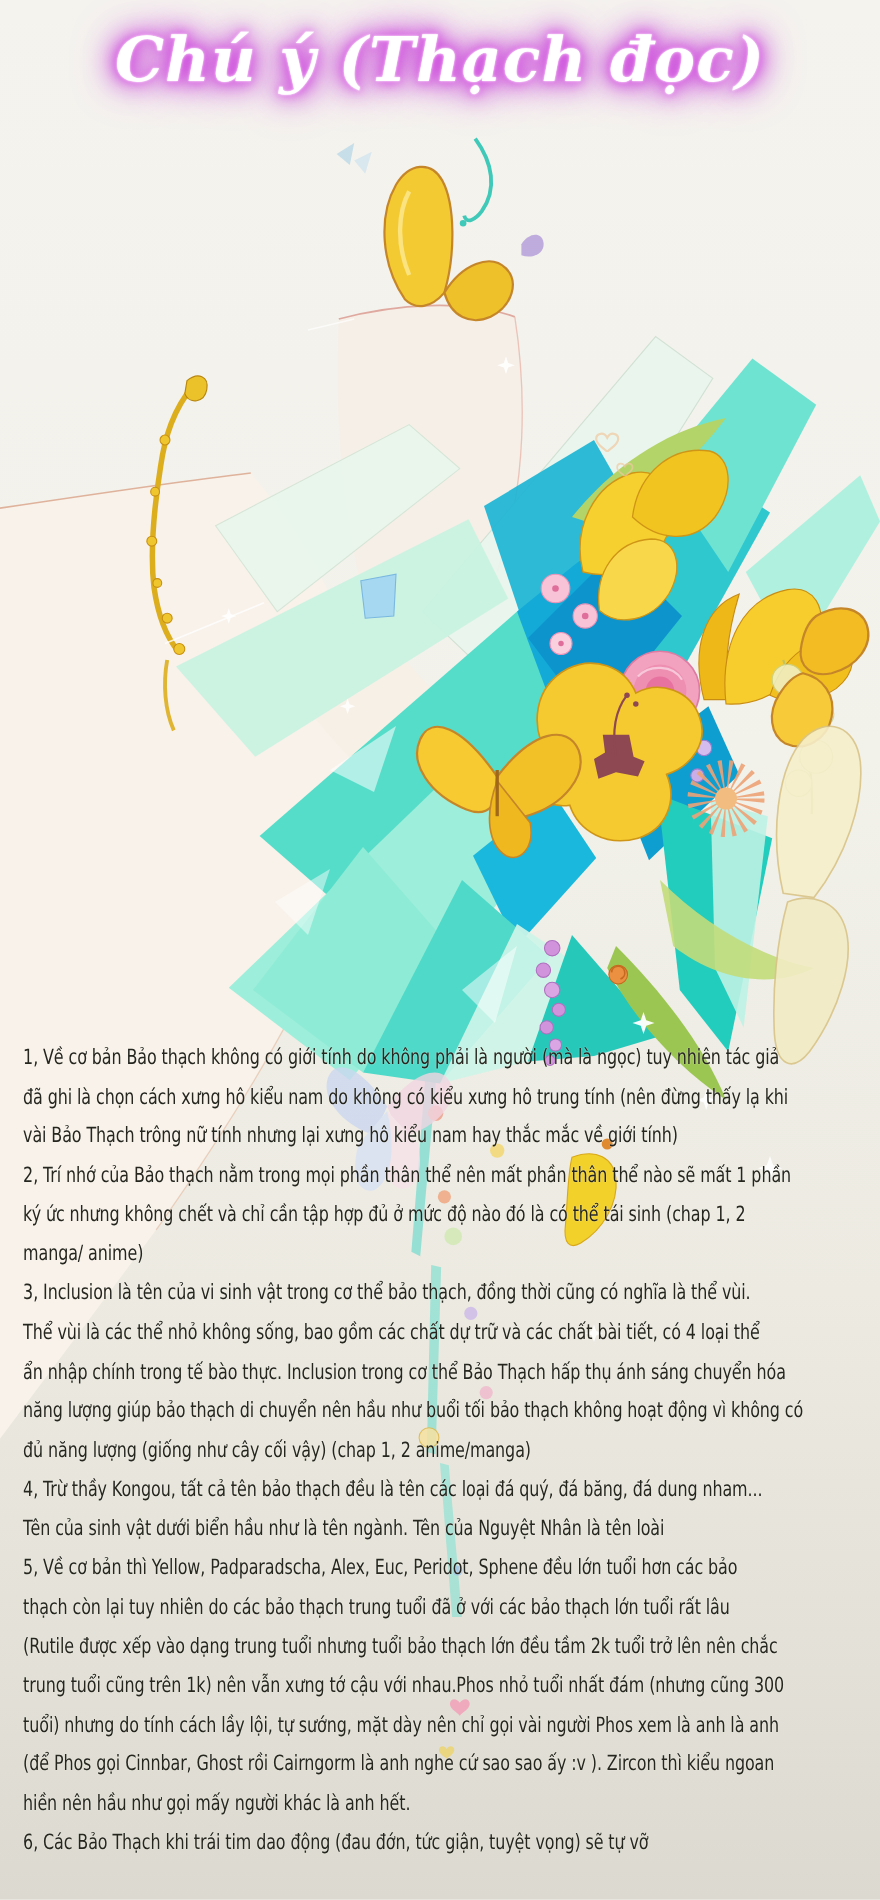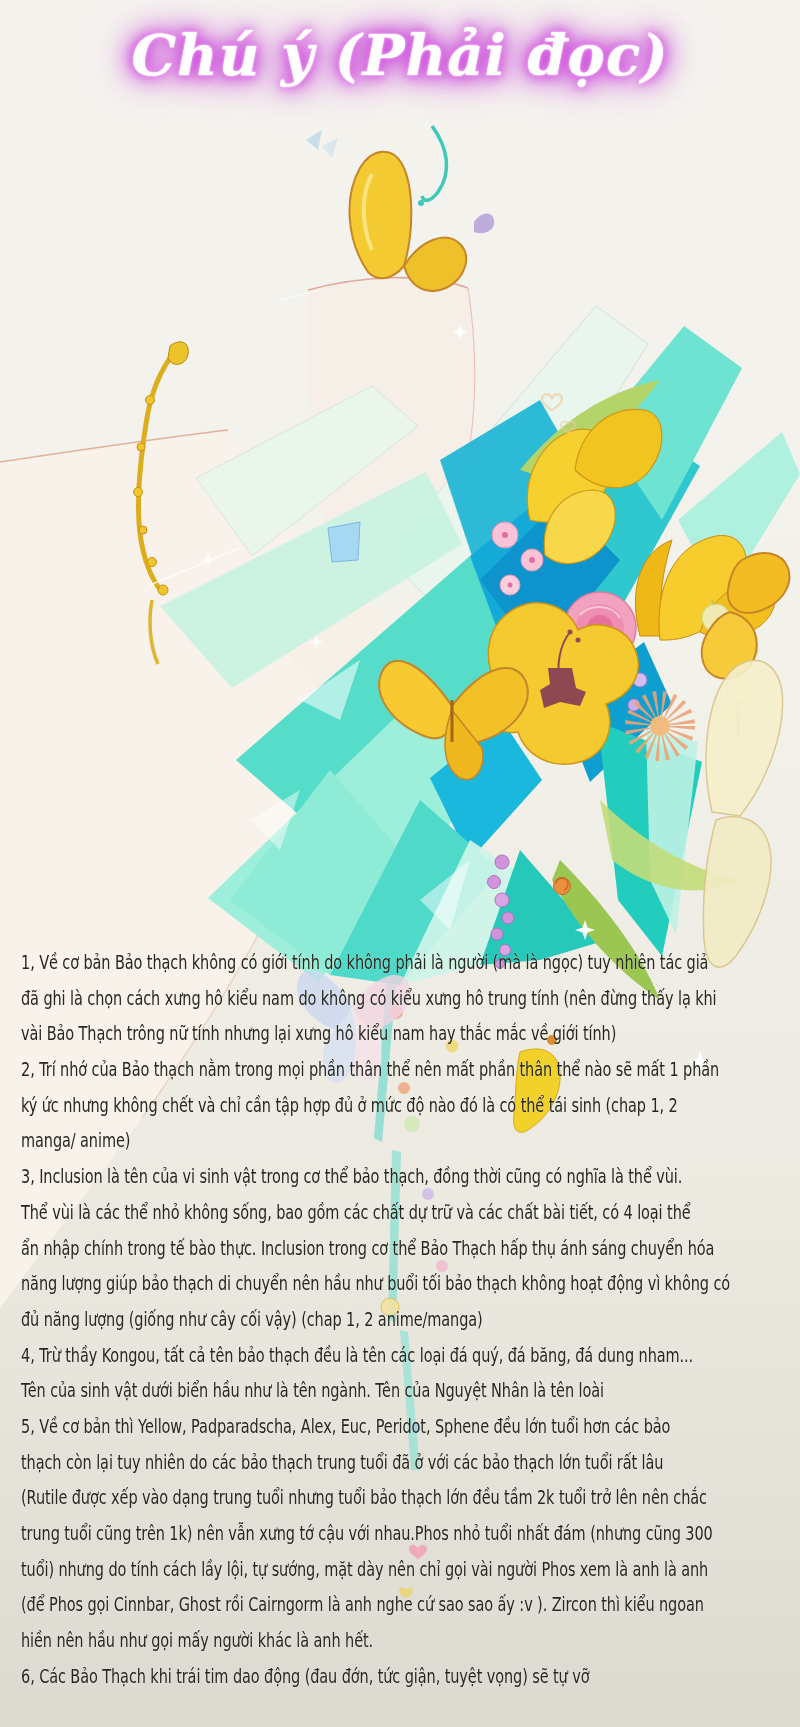--- a/index.html
+++ b/index.html
@@ -217,21 +217,21 @@
     <path d="M0,-10 L2.5,-2.5 L10,0 L2.5,2.5 L0,10 L-2.5,2.5 L-10,0 L-2.5,-2.5 Z" transform="translate(585,930)" opacity="0.95"></path>
     <path d="M0,-9 L2.2,-2.2 L9,0 L2.2,2.2 L0,9 L-2.2,2.2 L-9,0 L-2.2,-2.2 Z" transform="translate(642,1000)" opacity="0.9"></path>
     <path d="M0,-11 L2.8,-2.8 L11,0 L2.8,2.8 L0,11 L-2.8,2.8 L-11,0 L-2.8,-2.8 Z" transform="translate(700,1062)" opacity="0.9"></path>
     <path d="M0,-8 L2,-2 L8,0 L2,2 L0,8 L-2,2 L-8,0 L-2,-2 Z" transform="translate(540,1212)" opacity="0.85"></path>
     <path d="M0,-8 L2,-2 L8,0 L2,2 L0,8 L-2,2 L-8,0 L-2,-2 Z" transform="translate(460,332)" opacity="0.9"></path>
     <path d="M0,-7 L1.8,-1.8 L7,0 L1.8,1.8 L0,7 L-1.8,1.8 L-7,0 L-1.8,-1.8 Z" transform="translate(208,560)" opacity="0.9"></path>
     <path d="M0,-7 L1.8,-1.8 L7,0 L1.8,1.8 L0,7 L-1.8,1.8 L-7,0 L-1.8,-1.8 Z" transform="translate(316,642)" opacity="0.85"></path>
   </g>
 </svg>
 
-<h1 class="title">Chú ý (Phải đọc)</h1>
+<h1 class="title">Chú ý (Thạch đọc)</h1>
 
 <div class="notes">
   <div class="note-line">1, Về cơ bản Bảo thạch không có giới tính do không phải là người (mà là ngọc) tuy nhiên tác giả</div>
   <div class="note-line">đã ghi là chọn cách xưng hô kiểu nam do không có kiểu xưng hô trung tính (nên đừng thấy lạ khi</div>
   <div class="note-line">vài Bảo Thạch trông nữ tính nhưng lại xưng hô kiểu nam hay thắc mắc về giới tính)</div>
   <div class="note-line">2, Trí nhớ của Bảo thạch nằm trong mọi phần thân thể nên mất phần thân thể nào sẽ mất 1 phần</div>
   <div class="note-line">ký ức nhưng không chết và chỉ cần tập hợp đủ ở mức độ nào đó là có thể tái sinh (chap 1, 2</div>
   <div class="note-line">manga/ anime)</div>
   <div class="note-line">3, Inclusion là tên của vi sinh vật trong cơ thể bảo thạch, đồng thời cũng có nghĩa là thể vùi.</div>
   <div class="note-line">Thể vùi là các thể nhỏ không sống, bao gồm các chất dự trữ và các chất bài tiết, có 4 loại thể</div>

